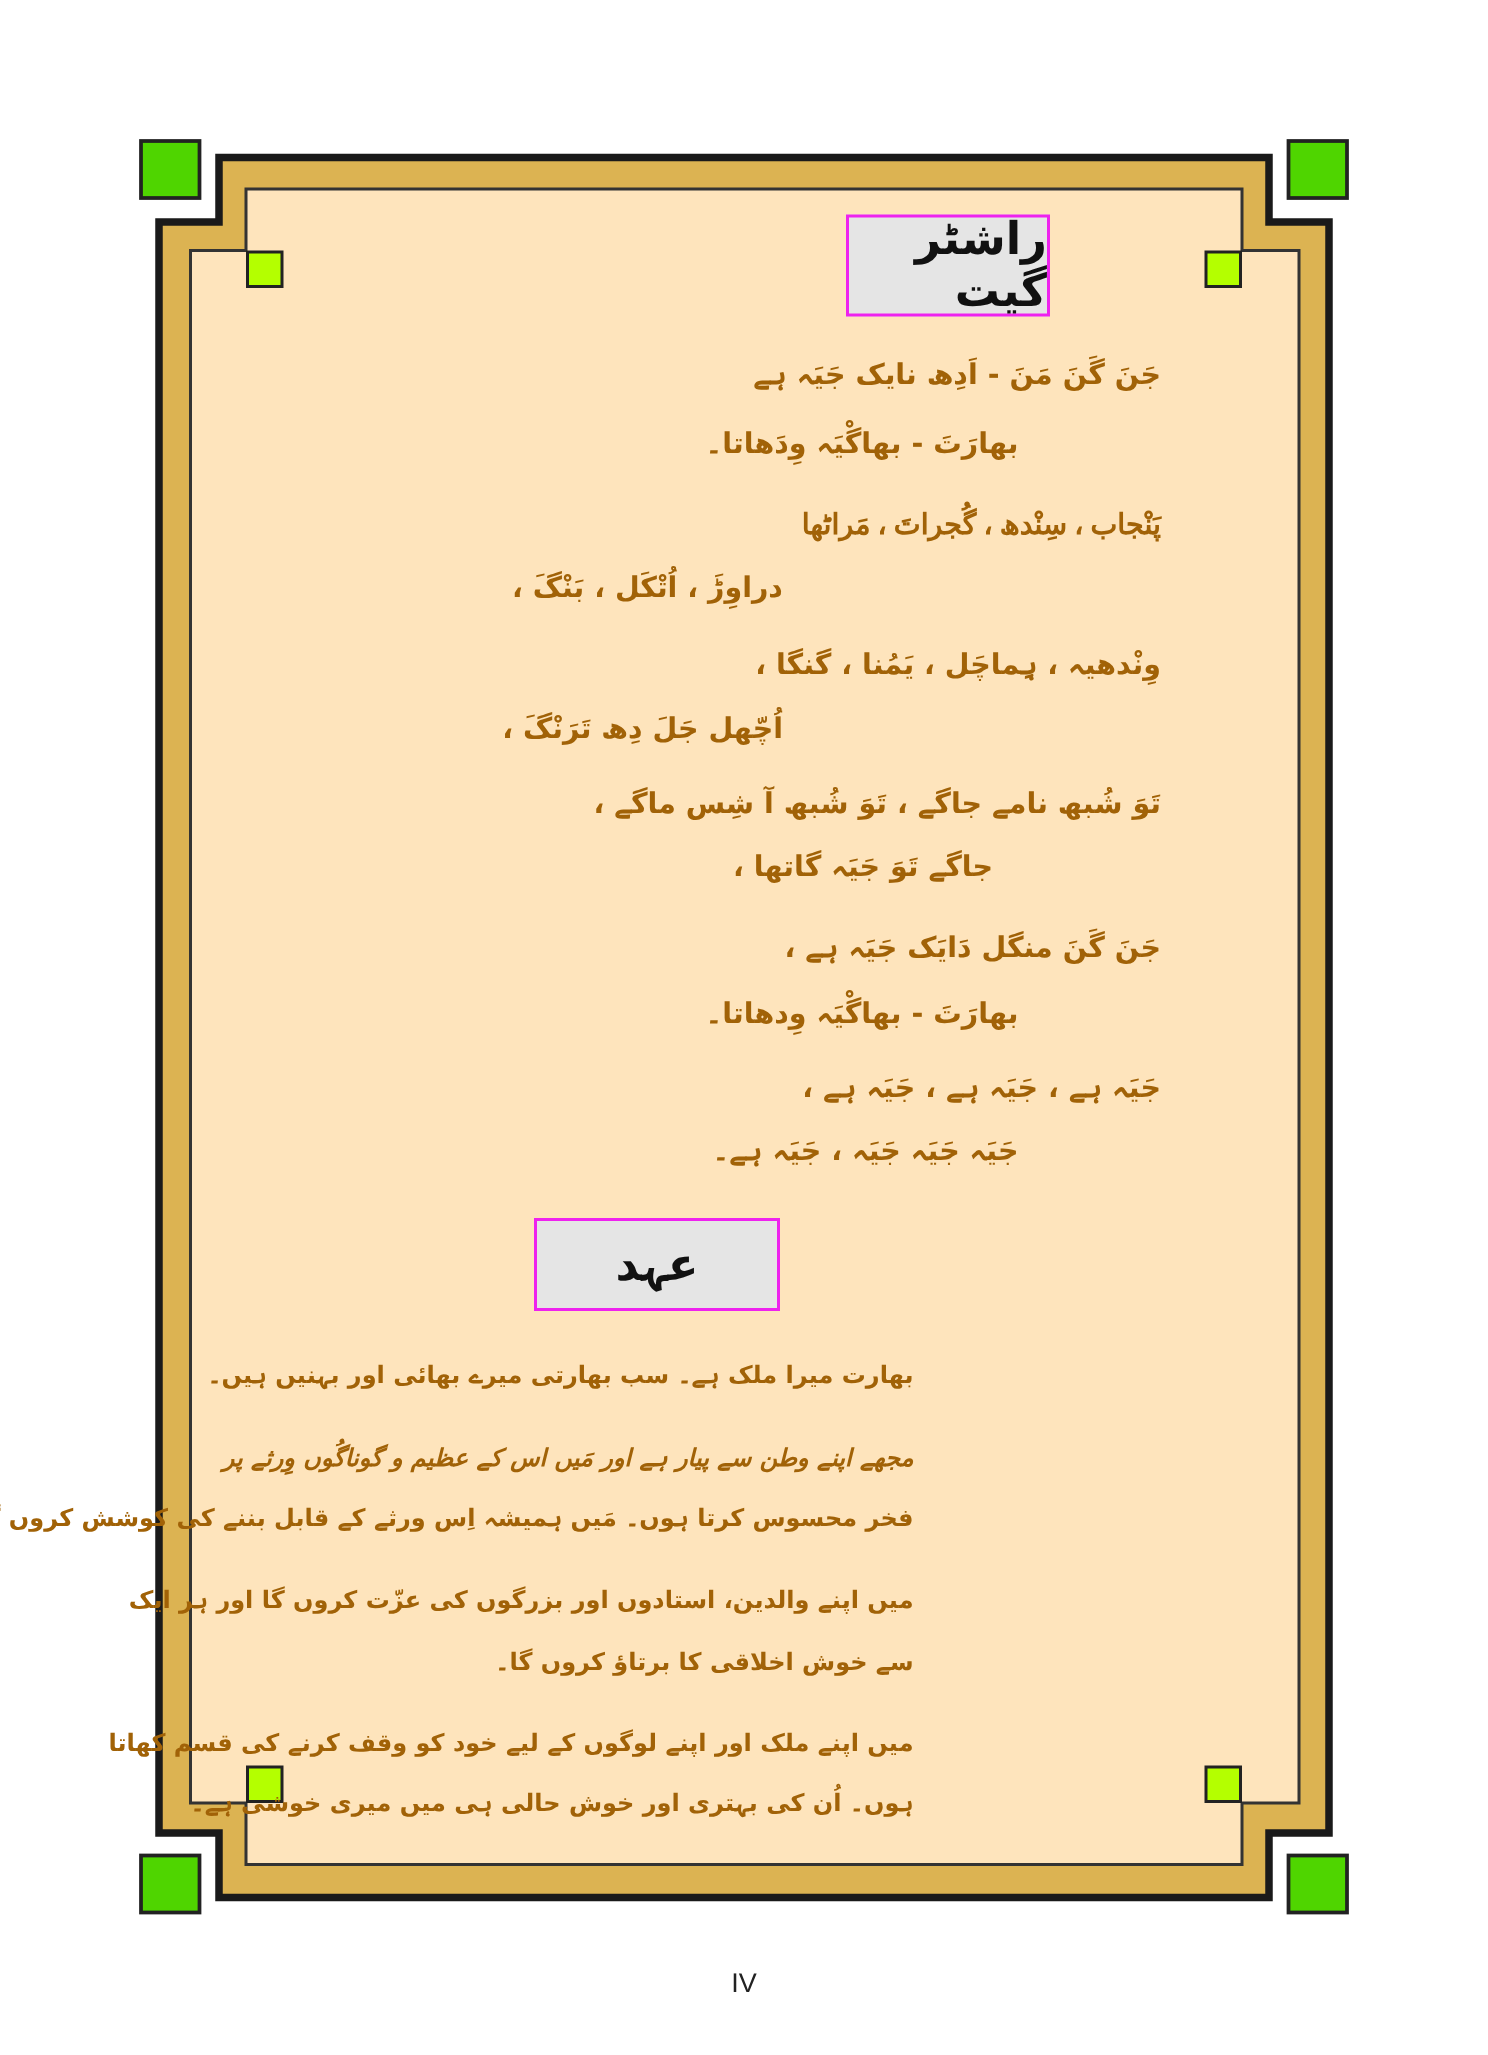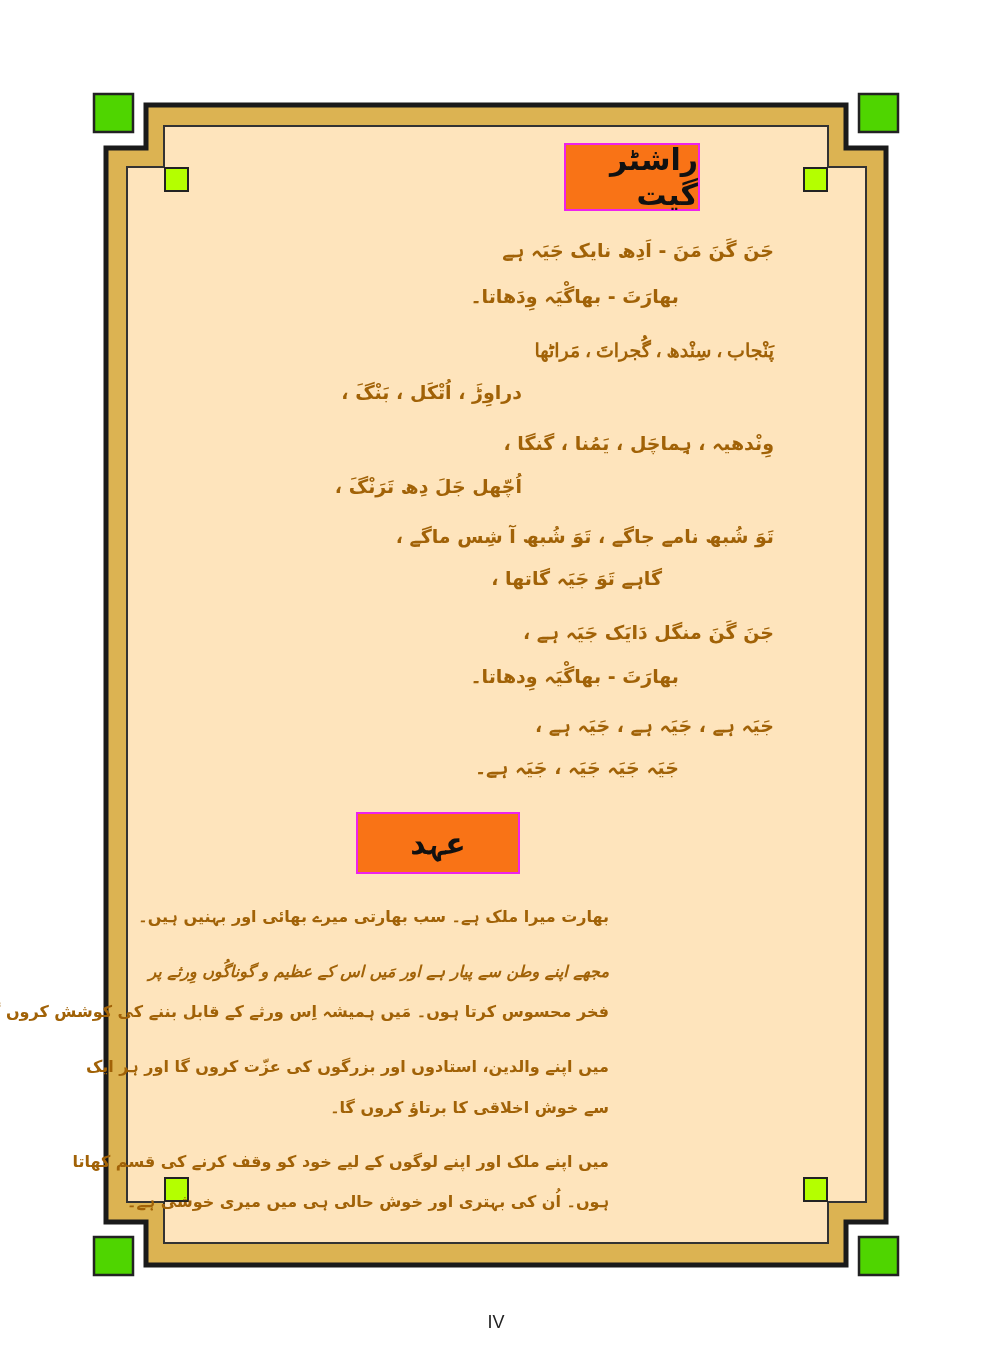--- a/index.html
+++ b/index.html
@@ -1,19 +1,19 @@
 <!DOCTYPE html>
 <html><head>
 <meta charset="utf-8">
 <style>
   html, body { margin:0; padding:0; background:#ffffff; }
   body { width:992px; height:1370px; position:relative; overflow:hidden;
          font-family:"DejaVu Sans", sans-serif; }
   .frame { position:absolute; left:0; top:0; width:992px; height:1370px; }
-  .title-box { position:absolute; background:#f97316; border:2px solid #ee22ee;
+  .title-box { position:absolute; background:#e5e5e5; border:2px solid #ee22ee;
                box-sizing:border-box; display:flex; align-items:center; justify-content:center;
                color:#111; font-size:30px; font-weight:bold; direction:rtl; }
   .line { position:absolute; direction:rtl; text-align:right; white-space:nowrap;
           color:#a16207; font-weight:bold; font-size:19px; line-height:24px; }
   .pledge { font-size:16px; }
   .page-num { position:absolute; left:0; width:992px; top:1312px; text-align:center;
               font-family:Liberation Sans, sans-serif; font-size:18px; color:#222; }
 </style>
 </head>
 <body>
@@ -39,21 +39,21 @@
   <span>راشٹر گیت</span>
 </div>
 
 <div class="line" style="right:218px; top:238px;">جَنَ گَنَ مَنَ - اَدِھ نایک جَیَہ ہے</div>
 <div class="line" style="right:313px; top:284px;">بھارَتَ - بھاگْیَہ وِدَھاتا۔</div>
 <div class="line" style="right:218px; top:339px;font-family:Liberation Serif, serif;">پَنْجاب ، سِنْدھ ، گُجراتَ ، مَراٹھا</div>
 <div class="line" style="right:470px; top:380px;">دراوِڑَ ، اُتْکَل ، بَنْگَ ،</div>
 <div class="line" style="right:218px; top:431px;">وِنْدھیہ ، ہِماچَل ، یَمُنا ، گنگا ،</div>
 <div class="line" style="right:470px; top:474px;">اُچّھل جَلَ دِھ تَرَنْگَ ،</div>
 <div class="line" style="right:218px; top:524px;">تَوَ شُبھ نامے جاگے ، تَوَ شُبھ آ شِس ماگے ،</div>
-<div class="line" style="right:330px; top:566px;">گاہے تَوَ جَیَہ گاتھا ،</div>
+<div class="line" style="right:330px; top:566px;">جاگے تَوَ جَیَہ گاتھا ،</div>
 <div class="line" style="right:218px; top:620px;">جَنَ گَنَ منگل دَایَک جَیَہ ہے ،</div>
 <div class="line" style="right:313px; top:664px;">بھارَتَ - بھاگْیَہ وِدھاتا۔</div>
 <div class="line" style="right:218px; top:713px;">جَیَہ ہے ، جَیَہ ہے ، جَیَہ ہے ،</div>
 <div class="line" style="right:313px; top:755px;">جَیَہ جَیَہ جَیَہ ، جَیَہ ہے۔</div>
 
 <div class="title-box" style="left:356px; top:812px; width:164px; height:62px;">
   <span>عہد</span>
 </div>
 
 <div class="line pledge" style="right:383px; top:905px;">بھارت میرا ملک ہے۔ سب بھارتی میرے بھائی اور بہنیں ہیں۔</div>

